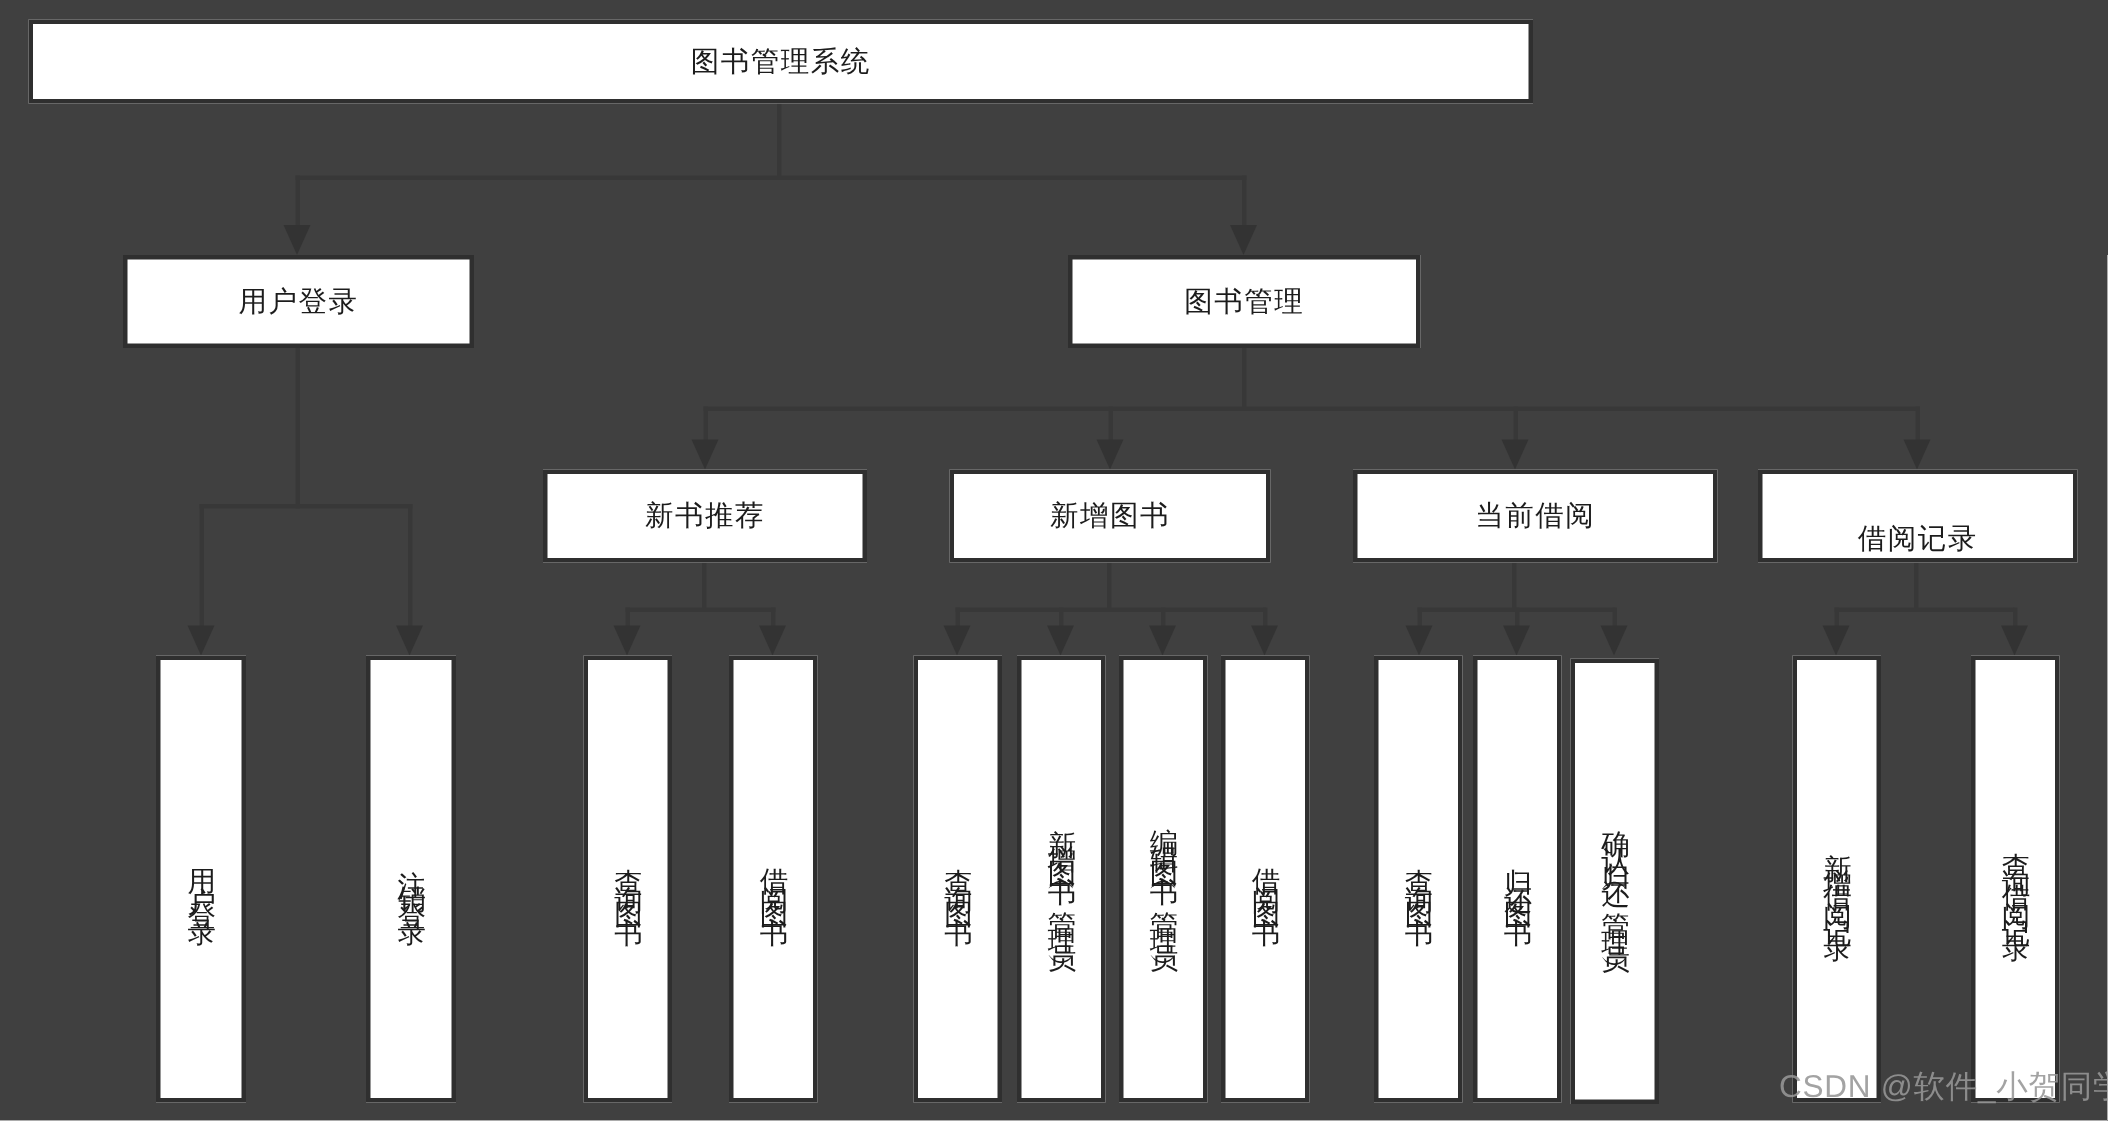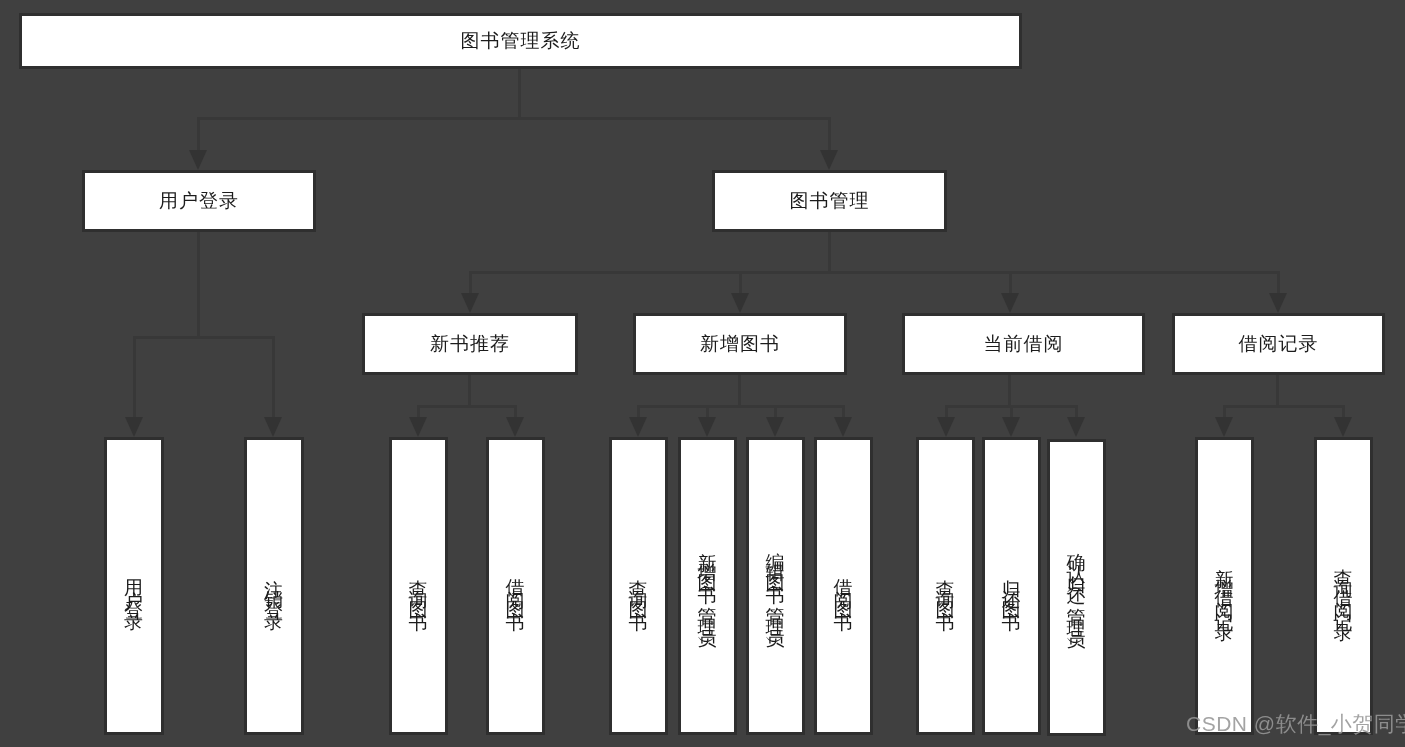--- a/index.html
+++ b/index.html
@@ -126,21 +126,21 @@
 
   <div class="box" style="left:362px; top:313px; width:216px; height:62px;text-align:right;">
     <span>新书推荐</span>
   </div>
   <div class="box" style="left:633px; top:313px; width:214px; height:62px;">
     <span>新增图书</span>
   </div>
   <div class="box" style="left:902px; top:313px; width:243px; height:62px;">
     <span>当前借阅</span>
   </div>
-  <div class="box" style="left:1172px; top:313px; width:213px; height:62px;">
+  <div class="box" style="left:1172px; top:313px; width:213px; height:62px;align-items:flex-end;">
     <span>借阅记录</span>
   </div>
 
   <div class="vline" style="left:468px; top:375px; height:33px;"></div>
   <div class="hline" style="left:417px; top:405px; width:100px;"></div>
   <div class="vline" style="left:417px; top:405px; height:14px;"></div>
   <div class="arrow" style="left:409px; top:417px;"></div>
   <div class="vline" style="left:514px; top:405px; height:14px;"></div>
   <div class="arrow" style="left:506px; top:417px;"></div>
 

